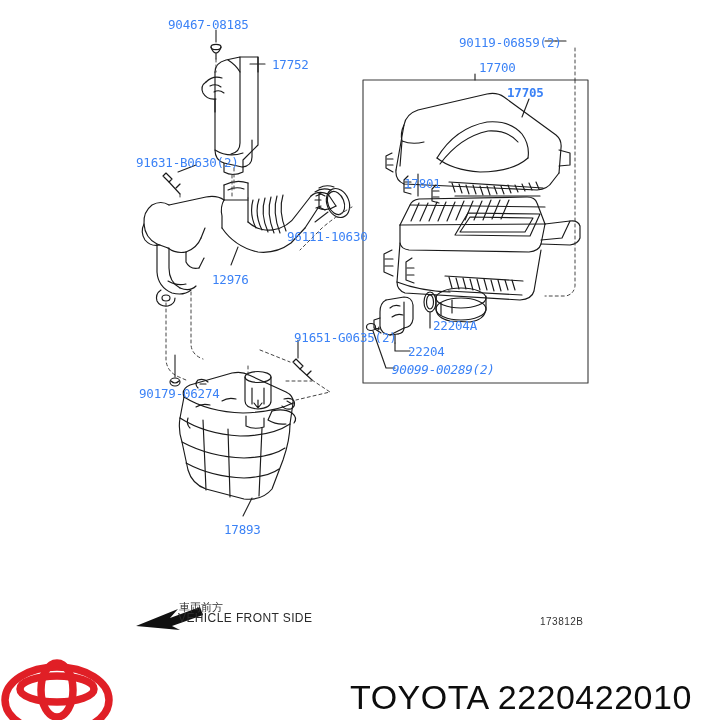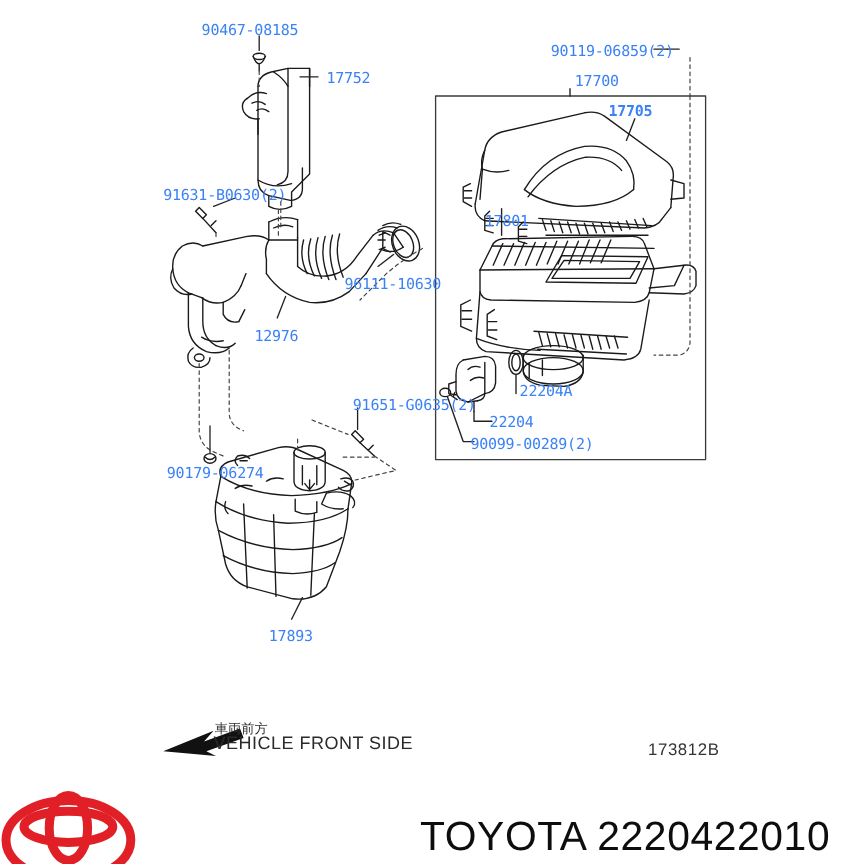--- a/index.html
+++ b/index.html
@@ -4,25 +4,25 @@
 <style>
   html,body{margin:0;padding:0;background:#ffffff;}
   body{width:720px;height:720px;position:relative;overflow:hidden;
        font-family:"DejaVu Sans Mono","Liberation Mono",monospace;}
   #diagram{position:absolute;left:0;top:0;width:720px;height:720px;}
   .lbl{position:absolute;font-family:"DejaVu Sans Mono","Liberation Mono",monospace;
        font-size:12.5px;color:#3b82f6;white-space:nowrap;letter-spacing:-0.2px;}
   .toyota-word{position:absolute;left:350px;top:678px;font-family:Liberation Sans, sans-serif;
        font-size:34px;color:#0d0d0d;letter-spacing:0.5px;white-space:nowrap;}
   .frontside{position:absolute;left:178px;top:611px;font-family:"Liberation Sans",sans-serif;
-       font-size:15px;color:#2a2a2a;letter-spacing:0.4px;white-space:nowrap;}
+       font-size:12px;color:#2a2a2a;letter-spacing:0.4px;white-space:nowrap;}
   .jptext{position:absolute;left:179px;top:600px;font-family:"DejaVu Sans",sans-serif;
        font-size:11px;color:#2f2f2f;white-space:nowrap;}
   .drawno{position:absolute;left:540px;top:616px;font-family:"Liberation Sans",sans-serif;
-       font-size:14px;color:#333;letter-spacing:0.5px;white-space:nowrap;}
+       font-size:10px;color:#333;letter-spacing:0.5px;white-space:nowrap;}
 </style>
 </head>
 <body>
 
 <svg id="diagram" viewBox="0 0 720 720">
   <g fill="none" stroke="#1a1a1a" stroke-width="1.15" stroke-linejoin="round" stroke-linecap="round">
 
     <g>
       <path d="M215 72 L215 150 Q215 160 224 163 L242 167 Q252 166 252 157 L252 140"></path>
       <path d="M215 72 Q215 63 226 60 L240 57 L240 143 Q240 152 231 154"></path>
@@ -281,21 +281,21 @@
     <div class="lbl" style="left: 272px; top: 57px;">17752</div>
     <div class="lbl" style="left: 459px; top: 35px;">90119-06859(2)</div>
     <div class="lbl" style="left: 479px; top: 60px;">17700</div>
     <div class="lbl" style="left: 507px; top: 85px; font-weight: bold;">17705</div>
     <div class="lbl" style="left: 404px; top: 160px; margin-top: 16px;">17801</div>
     <div class="lbl" style="left: 136px; top: 155px;">91631-B0630(2)</div>
     <div class="lbl" style="left: 287px; top: 229px;">96111-10630</div>
     <div class="lbl" style="left: 212px; top: 272px;">12976</div>
     <div class="lbl" style="left: 417px; top: 318px; margin-left: 16px;">22204A</div>
     <div class="lbl" style="left: 408px; top: 344px;">22204</div>
-    <div class="lbl" style="left: 392px; top: 362px;">90099-00289(2)</div>
+    <div class="lbl" style="left: 392px; top: 362px; font-style: italic;">90099-00289(2)</div>
     <div class="lbl" style="left: 262px; top: 330px; margin-left: 32px;">91651-G0635(2)</div>
     <div class="lbl" style="left: 139px; top: 345px; margin-top: 41px;">90179-06274</div>
     <div class="lbl" style="left: 224px; top: 522px;">17893</div>
   </div>
 
 <div class="jptext">車両前方</div>
 <div class="frontside">VEHICLE FRONT SIDE</div>
 <div class="drawno">173812B</div>
 
 <div class="toyota-word">TOYOTA 2220422010</div>

